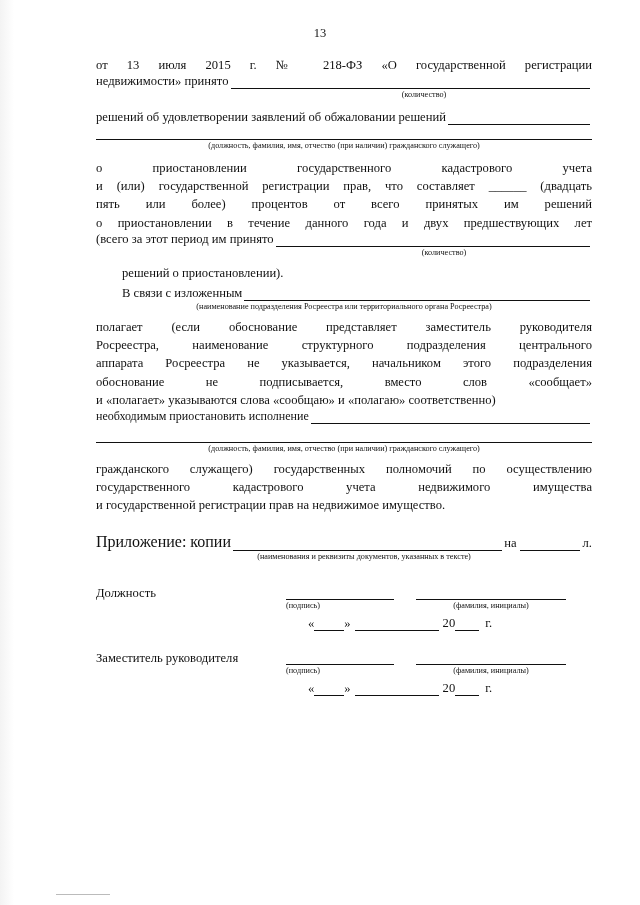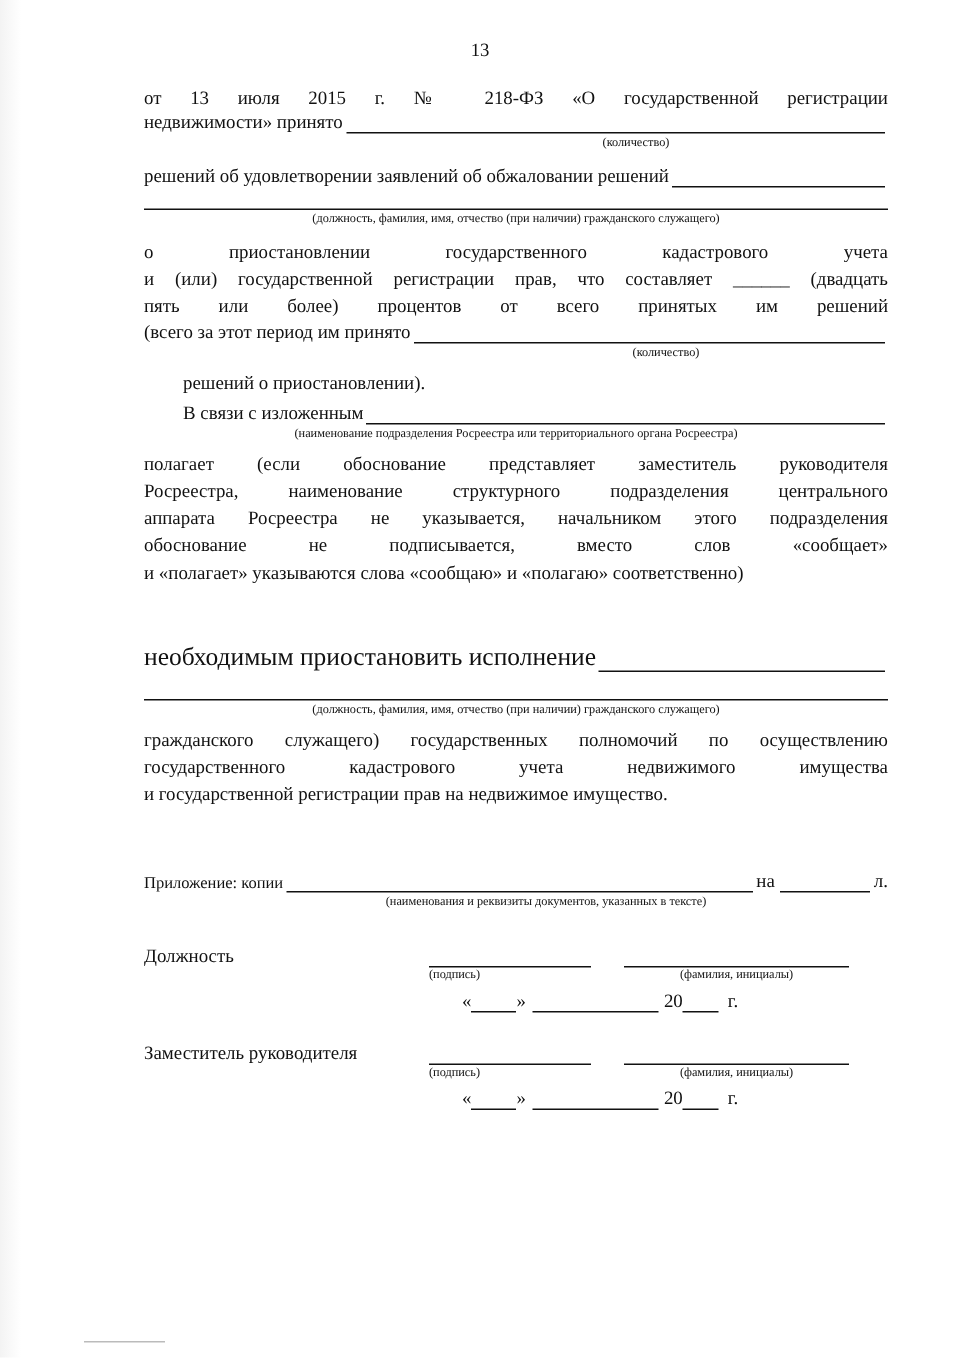--- a/index.html
+++ b/index.html
@@ -182,20 +182,21 @@
     </div>
     <div class="sp14"></div>
     <div class="full-rule"></div>
     <div class="caption">(должность, фамилия, имя, отчество (при наличии) гражданского служащего)</div>
 
     <div class="sp8"></div>
 
     <p class="justall">о приостановлении государственного кадастрового учета</p>
     <p class="justall">и (или) государственной регистрации прав, что составляет ______ (двадцать</p>
     <p class="justall">пять или более) процентов от всего принятых им решений</p>
+    <p class="justall">о приостановлении в течение данного года и двух предшествующих лет</p>
     <div class="row">
       <span class="nowrap" style="font-size:12.6px;">(всего за этот период им принято</span>
       <span class="fill"></span>
     </div>
     <div class="caption" style="padding-left:200px;">(количество)</div>
 
     <div class="sp6"></div>
 
     <p class="indent">решений о приостановлении).</p>
 
@@ -208,38 +209,38 @@
     <div class="caption">(наименование подразделения Росреестра или территориального органа Росреестра)</div>
 
     <div class="sp6"></div>
 
     <p class="justall">полагает (если обоснование представляет заместитель руководителя</p>
     <p class="justall">Росреестра, наименование структурного подразделения центрального</p>
     <p class="justall">аппарата Росреестра не указывается, начальником этого подразделения</p>
     <p class="justall">обоснование не подписывается, вместо слов «сообщает»</p>
     <p class="just">и «полагает» указываются слова «сообщаю» и «полагаю» соответственно)</p>
     <div class="row">
-      <span class="nowrap" style="font-size:17px;margin-top:37px;">необходимым приостановить исполнение</span>
+      <span class="nowrap" style="font-size:12px;">необходимым приостановить исполнение</span>
       <span class="fill"></span>
     </div>
 
     <div class="sp18"></div>
     <div class="full-rule"></div>
     <div class="caption">(должность, фамилия, имя, отчество (при наличии) гражданского служащего)</div>
 
     <div class="sp6"></div>
 
     <p class="justall">гражданского служащего) государственных полномочий по осуществлению</p>
     <p class="justall">государственного кадастрового учета недвижимого имущества</p>
     <p class="just">и государственной регистрации прав на недвижимое имущество.</p>
 
     <div class="sp18"></div>
 
     <div class="row" style="padding-left:0px;">
-      <span class="nowrap" style="font-size:11px;padding-left:0px;margin-top:27px;">Приложение: копии</span>
+      <span class="nowrap" style="font-size:16px;padding-left:0px;">Приложение: копии</span>
       <span class="fill"></span>
       <span class="nowrap" style="font-size:12.6px;">на</span>
       <span class="fill-sm w60"></span>
       <span class="nowrap" style="font-size:12.6px;">л.</span>
     </div>
     <div class="caption" style="padding-left:40px;">(наименования и реквизиты документов, указанных в тексте)</div>
 
     <div class="sp22"></div>
 
     <div class="sig-table">

